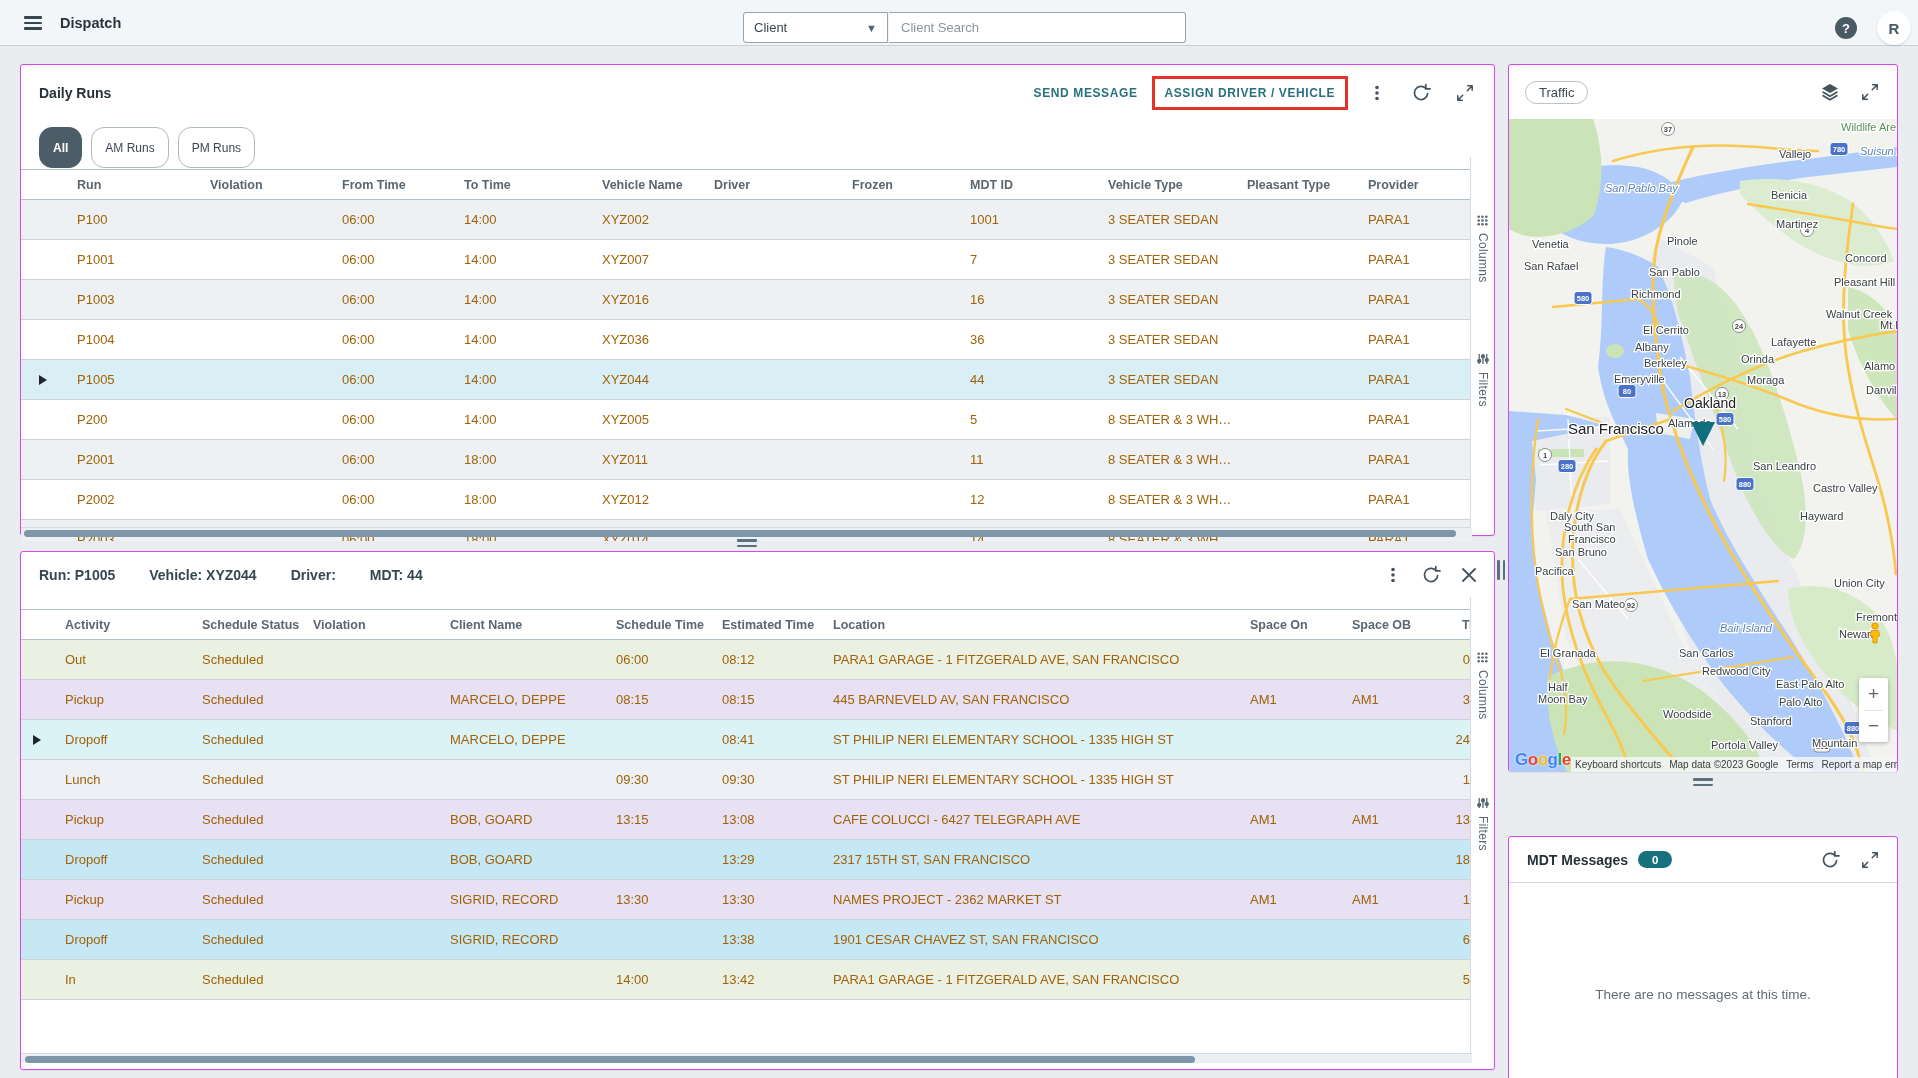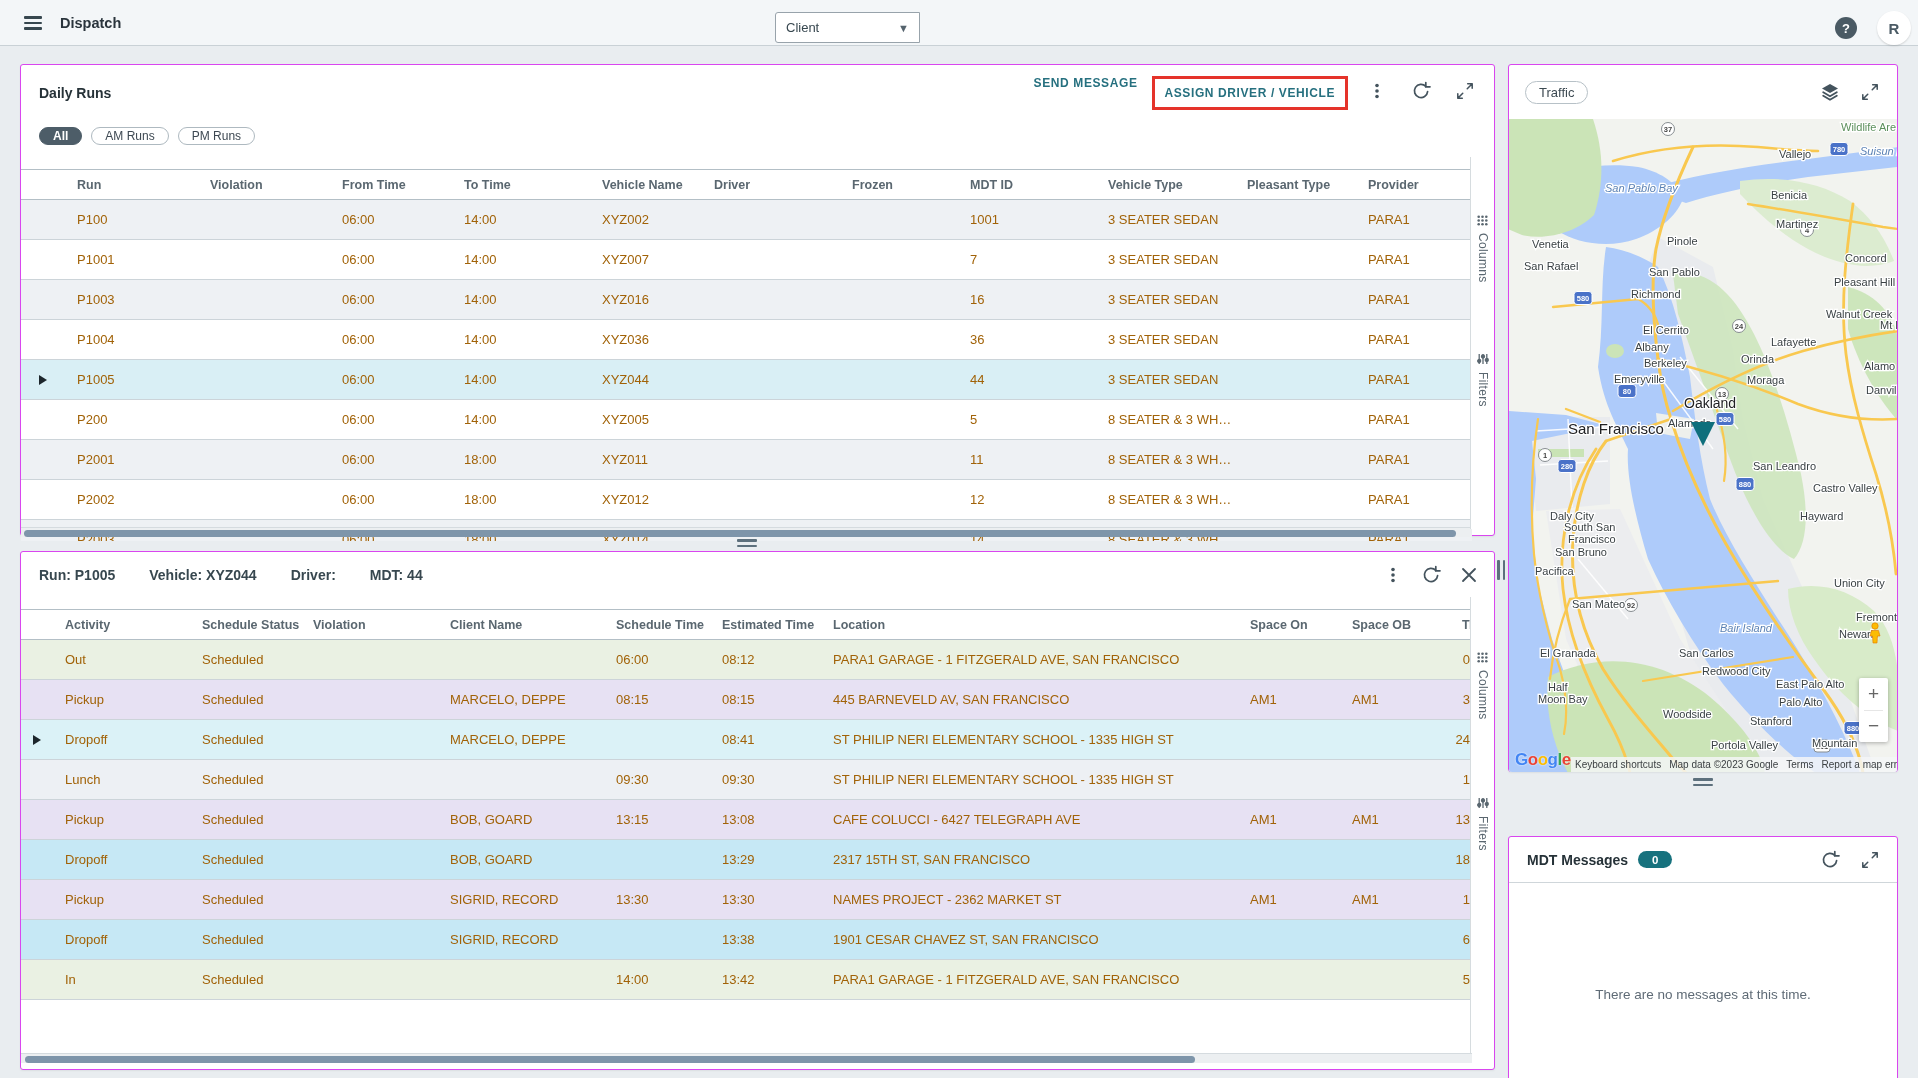--- a/index.html
+++ b/index.html
@@ -5,45 +5,45 @@
   * { margin:0; padding:0; box-sizing:border-box; }
   html,body { background:#e9edf0; }
   body { font-family:"Liberation Sans", sans-serif; }
   .app { position:relative; width:1918px; height:1078px; overflow:hidden; background:#e9edf0; }
 
   
   .topbar { position:absolute; left:0; top:0; width:1918px; height:46px; background:#f3f6f8; border-bottom:1px solid #c9d1d6; }
   .burger { position:absolute; left:24px; top:16px; width:18px; height:14px; cursor:pointer; }
   .burger i { display:block; height:2.5px; background:#37474f; margin-bottom:3px; border-radius:1px; }
   .appname { position:absolute; left:60px; top:15px; font-size:14.5px; font-weight:700; color:#2a343c; }
-  .select { position:absolute; left:743px; top:12px; width:145px; height:31px; background:#fff; border:1px solid #98a3ab; border-radius:3px 0 0 3px; display:flex; align-items:center; padding:0 10px; font-size:13px; color:#37474f; cursor:pointer;margin-left:32px; }
+  .select { position:absolute; left:743px; top:12px; width:145px; height:31px; background:#fff; border:1px solid #98a3ab; border-radius:3px 0 0 3px; display:flex; align-items:center; padding:0 10px; font-size:13px; color:#37474f; cursor:pointer; }
   .select .caret { margin-left:auto; font-size:11px; color:#55636d; }
   .searchinput { position:absolute; left:889px; top:12px; width:297px; height:31px; border:1px solid #98a3ab; border-left:none; border-radius:0 3px 3px 0; padding:0 12px; font-size:13px; color:#37474f; background:#fff; outline:none; font-family:"Liberation Sans",sans-serif; }
   .searchinput::placeholder { color:#8a959d; }
   .help { position:absolute; left:1835px; top:17px; width:22px; height:22px; border-radius:50%; background:#4a5a64; color:#fff; font-size:13px; font-weight:700; display:flex; align-items:center; justify-content:center; cursor:pointer; }
   .avatar { position:absolute; left:1877px; top:11px; width:34px; height:34px; border-radius:50%; background:#fff; box-shadow:0 1px 2px rgba(0,0,0,.15); color:#4a5a64; font-size:15px; font-weight:700; display:flex; align-items:center; justify-content:center; cursor:pointer; }
 
   
   .panel { position:absolute; background:#fff; border:1px solid #d946ef; border-radius:3px; box-shadow:0 1px 2px rgba(0,0,0,.06); }
   .p-runs    { left:20px;  top:64px;  width:1475px; height:472px; }
   .p-detail  { left:20px;  top:551px; width:1475px; height:519px; }
   .p-map     { left:1508px; top:64px; width:390px; height:708px; }
   .p-mdt     { left:1508px; top:792px; width:390px; height:264px;margin-top:44px; }
 
   
   .runs-head { position:absolute; left:0; top:0; right:0; height:56px; display:flex; align-items:center; padding:0 14px 0 18px; }
   .runs-title { font-size:14px; font-weight:700; color:#263238; }
-  .head-actions { margin-left:auto; display:flex; align-items:flex-start; gap:14px; }
+  .head-actions { margin-left:auto; display:flex; align-items:center; gap:14px; }
   .txtbtn { font-size:12px; font-weight:700; letter-spacing:.6px; color:#26707f; cursor:pointer; white-space:nowrap; }
   .redbox { border:3px solid #e5332a; padding:7px 10px; }
   .iconbtn { width:30px; height:30px; display:flex; align-items:center; justify-content:center; color:#44535d; cursor:pointer; }
   .iconbtn svg { display:block; }
 
   .chips { position:absolute; left:18px; top:62px; display:flex; gap:9px; }
-  .chip { height:18px; padding:0 13px; border:1px solid #aeb9c0; border-radius:13px; font-size:12px; color:#3d4852; display:flex; align-items:center; background:#fff; cursor:pointer; }
+  .chip { height:41px; padding:0 13px; border:1px solid #aeb9c0; border-radius:13px; font-size:12px; color:#3d4852; display:flex; align-items:center; background:#fff; cursor:pointer; }
   .chip.sel { background:#4d5d68; border-color:#4d5d68; color:#fff; font-weight:700; }
 
   
   .tblwrap { position:absolute; left:0; overflow:hidden;margin-top:12px; }
   .runs-tblwrap   { top:92px; width:1451px; height:372px; }
   .detail-tblwrap { top:45px; width:1451px; height:456px; }
   .thead, .tr { display:grid; align-items:center; }
   .g-runs   { grid-template-columns:44px 133px 132px 122px 138px 112px 138px 118px 138px 139px 121px minmax(0,1fr); }
   .g-detail { grid-template-columns:32px 137px 111px 137px 166px 106px 111px 417px 102px 110px 22px; }
   .thead { height:31px; border-top:1px solid #b3bfc6; border-bottom:1px solid #b3bfc6; background:#fff; }
@@ -117,20 +117,21 @@
     <div class="burger">
         <i></i>
         <i></i>
         <i></i>
       </div>
     <div class="appname">Dispatch</div>
     <div class="select">
       <span>Client</span>
       <span class="caret">▼</span>
     </div>
+    <input class="searchinput" type="text" placeholder="Client Search" style="">
     <div class="help">?</div>
     <div class="avatar">R</div>
   </header>
 
   <section class="panel p-runs">
     <div class="runs-head">
       <div class="runs-title">Daily Runs</div>
       <div class="head-actions">
         <div class="txtbtn">SEND MESSAGE</div>
         <div class="redbox">

